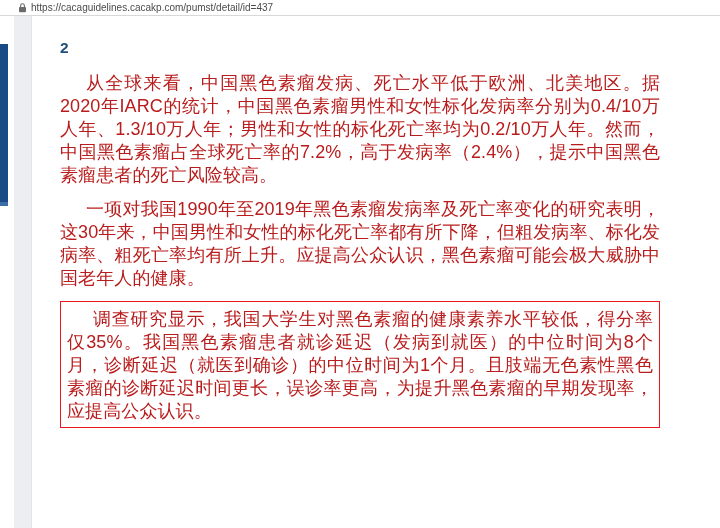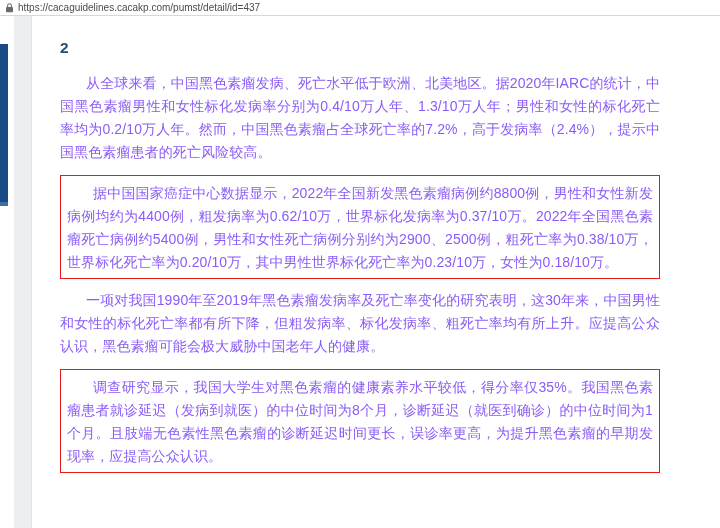--- a/index.html
+++ b/index.html
@@ -20,21 +20,21 @@
 
   
   #urlbar {
     position: absolute;
     left: 0; top: 0;
     width: 720px; height: 16px;
     background: #ffffff;
     border-bottom: 1px solid #d8d8d8;
     display: flex;
     align-items: center;
-    padding-left: 4px;
+    padding-left: 17px;
     overflow: hidden;
   }
   #urlbar .lockbox {
     width: 11px; height: 11px;
     display: flex; align-items: center; justify-content: center;
     flex: 0 0 auto;
     margin-right: 3px;
   }
   #urlbar .url {
     font-size: 10px;
@@ -97,23 +97,23 @@
     line-height: 1.3;
     display: flex;
     align-items: baseline;
   }
   h2.section-heading .num {
     margin-right: 14px;
   }
 
   p.body {
     margin: 0 0 11px 0;
-    font-size: 14px;
+    font-size: 18px;
     line-height: 23px;
-    color: #8b5cf6;
+    color: #b91c1c;
     text-align: justify;
     text-indent: 26px;
     letter-spacing: 0.1px;
   }
   p.body.last { margin-bottom: 0; }
 
   
   .boxed {
     position: relative;
     border: 1.6px solid #e8191c;
@@ -156,23 +156,20 @@
 
   <div id="sheet">
     <div id="content">
 
       <h2 class="section-heading">
         <span class="num">2</span>
       </h2>
 
       <p class="body">从全球来看，中国黑色素瘤发病、死亡水平低于欧洲、北美地区。据2020年IARC的统计，中国黑色素瘤男性和女性标化发病率分别为0.4/10万人年、1.3/10万人年；男性和女性的标化死亡率均为0.2/10万人年。然而，中国黑色素瘤占全球死亡率的7.2%，高于发病率（2.4%），提示中国黑色素瘤患者的死亡风险较高。</p>
 
-      <div class="boxed" id="box1">
-        <p class="body">据中国国家癌症中心数据显示，2022年全国新发黑色素瘤病例约8800例，男性和女性新发病例均约为4400例，粗发病率为0.62/10万，世界标化发病率为0.37/10万。2022年全国黑色素瘤死亡病例约5400例，男性和女性死亡病例分别约为2900、2500例，粗死亡率为0.38/10万，世界标化死亡率为0.20/10万，其中男性世界标化死亡率为0.23/10万，女性为0.18/10万。</p>
-      </div>
 
       <p class="body">一项对我国1990年至2019年黑色素瘤发病率及死亡率变化的研究表明，这30年来，中国男性和女性的标化死亡率都有所下降，但粗发病率、标化发病率、粗死亡率均有所上升。应提高公众认识，黑色素瘤可能会极大威胁中国老年人的健康。</p>
 
       <div class="boxed" id="box2">
         <p class="body last">调查研究显示，我国大学生对黑色素瘤的健康素养水平较低，得分率仅35%。我国黑色素瘤患者就诊延迟（发病到就医）的中位时间为8个月，诊断延迟（就医到确诊）的中位时间为1个月。且肢端无色素性黑色素瘤的诊断延迟时间更长，误诊率更高，为提升黑色素瘤的早期发现率，应提高公众认识。</p>
       </div>
 
     </div>
   </div>
 

